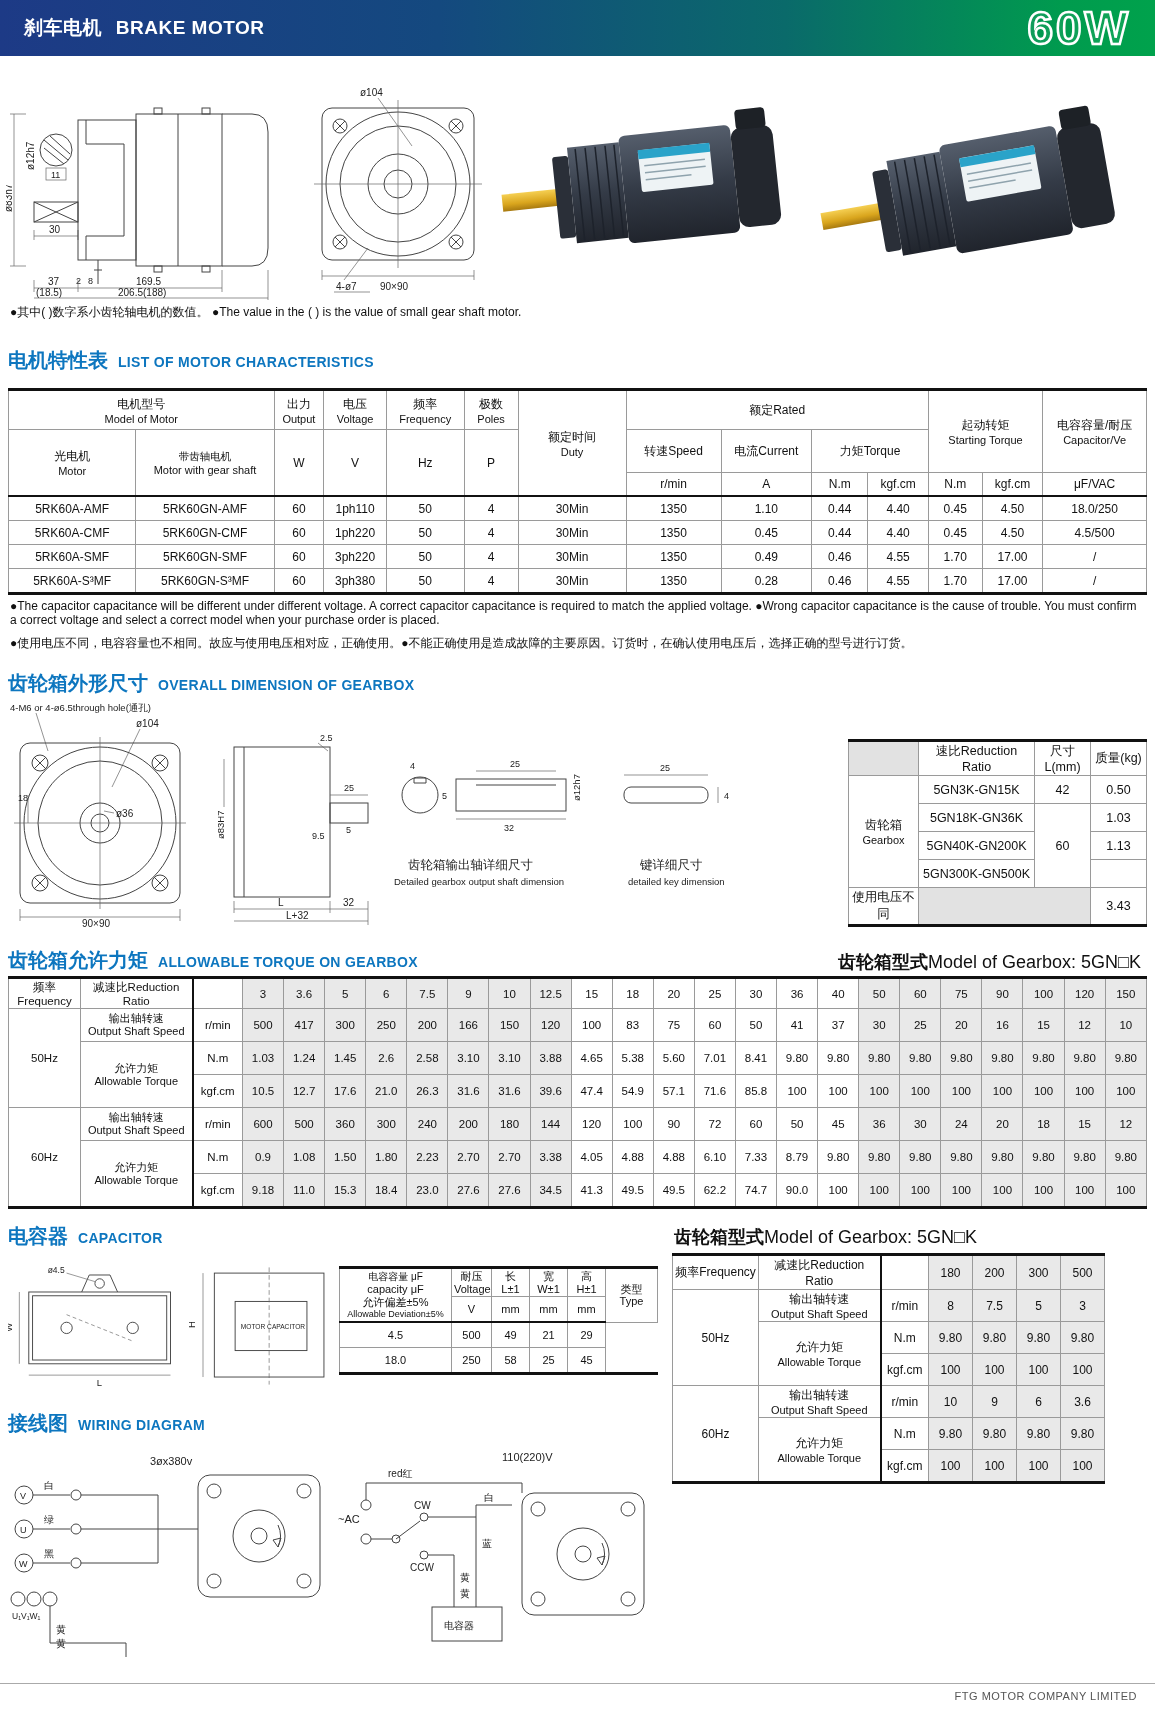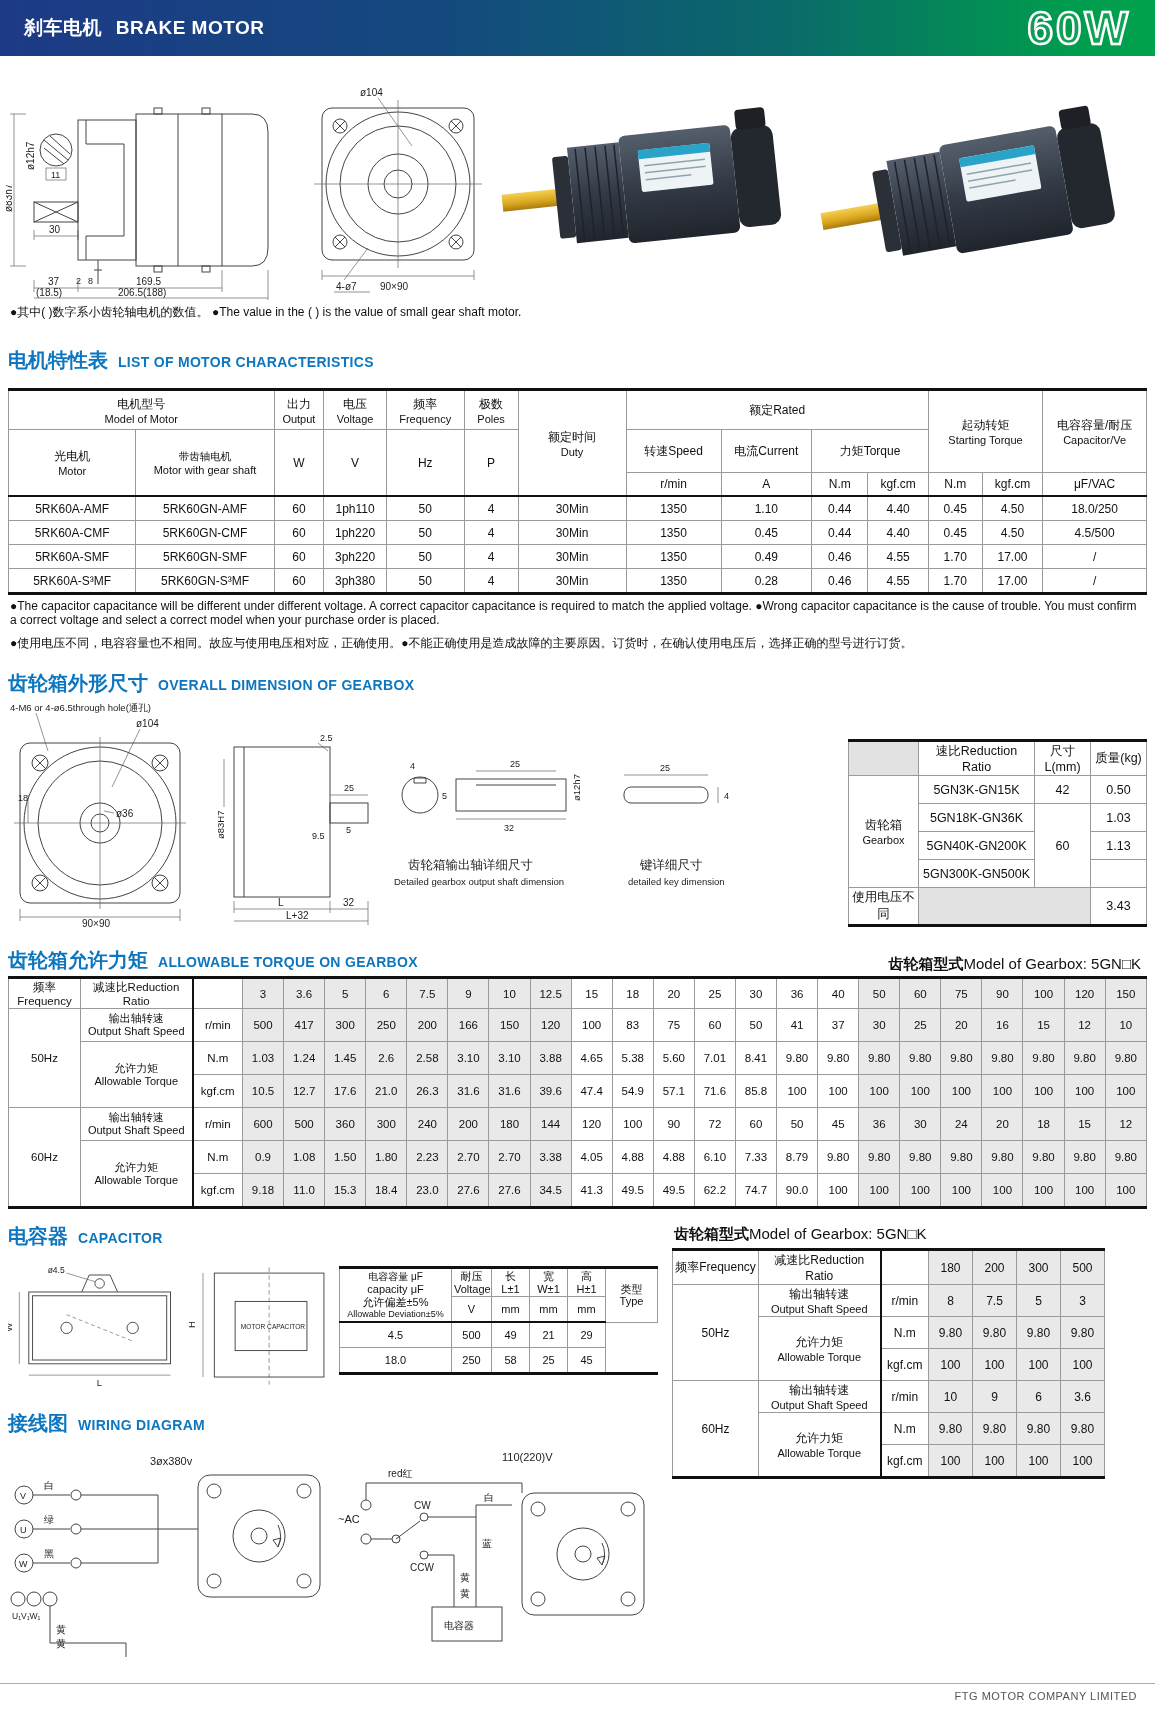--- a/index.html
+++ b/index.html
@@ -41,21 +41,21 @@
   table.mt tr.h2 th{height:40px;}
   table.mt tr.h3 th{height:20px;}
   table.mt td{height:21px;}
 
   
   .gbrow{display:flex;margin:2px 8px 0 8px;align-items:flex-end;}
   table.gt{width:296px;font-size:12.5px;margin-top:28px;}
   table.gt th,table.gt td{height:25px;}
 
   
-  .modelnote{font-size:15px;color:#111;}
+  .modelnote{font-size:18px;color:#111;}
   .modelnote .bcn{font-weight:bold;}
   table.tq{width:1139px;margin:2px 8px 0 8px;font-size:11.5px;}
   table.tq tr.hdr th,table.tq tr.hdr td{height:24px;}
   table.tq td,table.tq th{height:30px;padding:1px 1px;}
   table.tq tr.hz th,table.tq tr.hz td{border-top:1.6px solid #333;}
   table.tq .lbl{font-size:11px;line-height:1.15;}
 
   table.tq2{width:432px;font-size:12px;}
   table.tq2 td,table.tq2 th{height:29px;}
 

